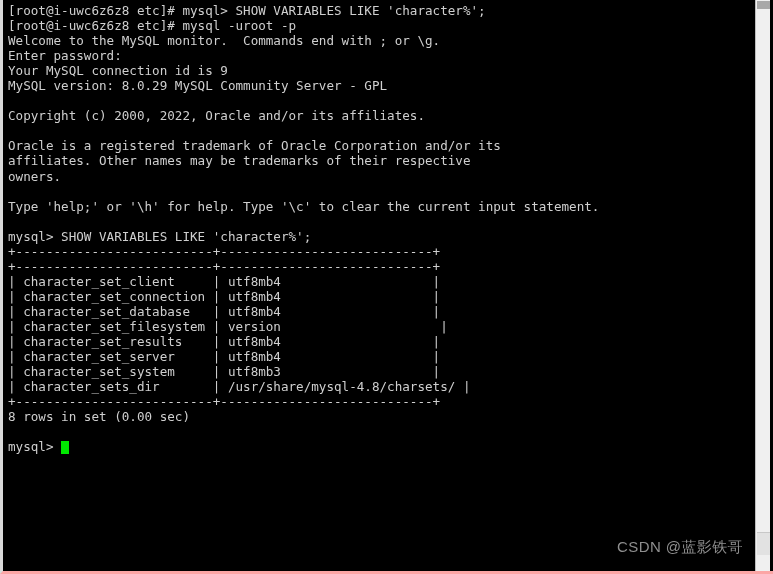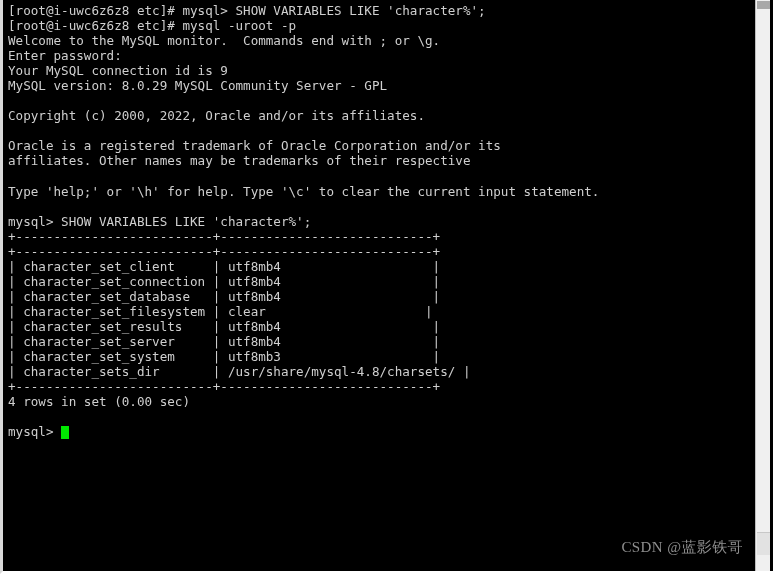--- a/index.html
+++ b/index.html
@@ -14,21 +14,21 @@
     font-family: "DejaVu Sans Mono", monospace;
   }
 
   #terminal-window {
     position: relative;
     width: 773px;
     height: 574px;
     background: #000000;
     box-sizing: border-box;
     border-left: 3px solid #d9d9d9;
-    border-bottom: 3px solid #ffffff;
+    border-bottom: 3px solid #fca5a5;
     overflow: hidden;
   }
 
   #terminal-screen {
     position: absolute;
     left: 0;
     top: 0;
     width: 752px;
     height: 568px;
     background: #000000;
@@ -97,21 +97,21 @@
     height: 22px;
     background: #e2e2e2;
     border-top: 1px solid #c8c8c8;
   }
 
   
   #watermark {
     position: absolute;
     right: 30px;
     bottom: 14px;
-    font-family: Liberation Serif, serif;
+    font-family: Liberation Sans, sans-serif;
     font-size: 15px;
     color: #8e8e8e;
     white-space: nowrap;
     letter-spacing: 0.4px;
     text-align: right;
   }
 </style>
 </head>
 <body>
 
@@ -123,36 +123,37 @@
     <div class="line">[root@i-uwc6z6z8 etc]# mysql -uroot -p</div>
     <div class="line">Welcome to the MySQL monitor.  Commands end with ; or \g.</div>
     <div class="line">Enter password:</div>
     <div class="line">Your MySQL connection id is 9</div>
     <div class="line">MySQL version: 8.0.29 MySQL Community Server - GPL</div>
     <div class="blank"></div>
     <div class="line">Copyright (c) 2000, 2022, Oracle and/or its affiliates.</div>
     <div class="blank"></div>
     <div class="line">Oracle is a registered trademark of Oracle Corporation and/or its</div>
     <div class="line">affiliates. Other names may be trademarks of their respective</div>
+    <div class="line">owners.</div>
     <div class="blank"></div>
     <div class="line">Type 'help;' or '\h' for help. Type '\c' to clear the current input statement.</div>
     <div class="blank"></div>
     <div class="line">mysql&gt; SHOW VARIABLES LIKE 'character%';</div>
     <div class="line">+--------------------------+----------------------------+</div>
     <div class="line">+--------------------------+----------------------------+</div>
     <div class="line">| character_set_client     | utf8mb4                    |</div>
     <div class="line">| character_set_connection | utf8mb4                    |</div>
     <div class="line">| character_set_database   | utf8mb4                    |</div>
-    <div class="line">| character_set_filesystem | clear                     |</div>
+    <div class="line">| character_set_filesystem | version                     |</div>
     <div class="line">| character_set_results    | utf8mb4                    |</div>
     <div class="line">| character_set_server     | utf8mb4                    |</div>
     <div class="line">| character_set_system     | utf8mb3                    |</div>
     <div class="line">| character_sets_dir       | /usr/share/mysql-4.8/charsets/ |</div>
     <div class="line">+--------------------------+----------------------------+</div>
-    <div class="line">4 rows in set (0.00 sec)</div>
+    <div class="line">8 rows in set (0.00 sec)</div>
     <div class="blank"></div>
 
     <div class="prompt-line"><span>mysql&gt; </span><span class="cursor-block"></span></div>
 
   </div>
 
   <div id="scrollbar-track">
     <div id="scrollbar-thumb"></div>
     <div id="scrollbar-bottom-mark"></div>
   </div>

